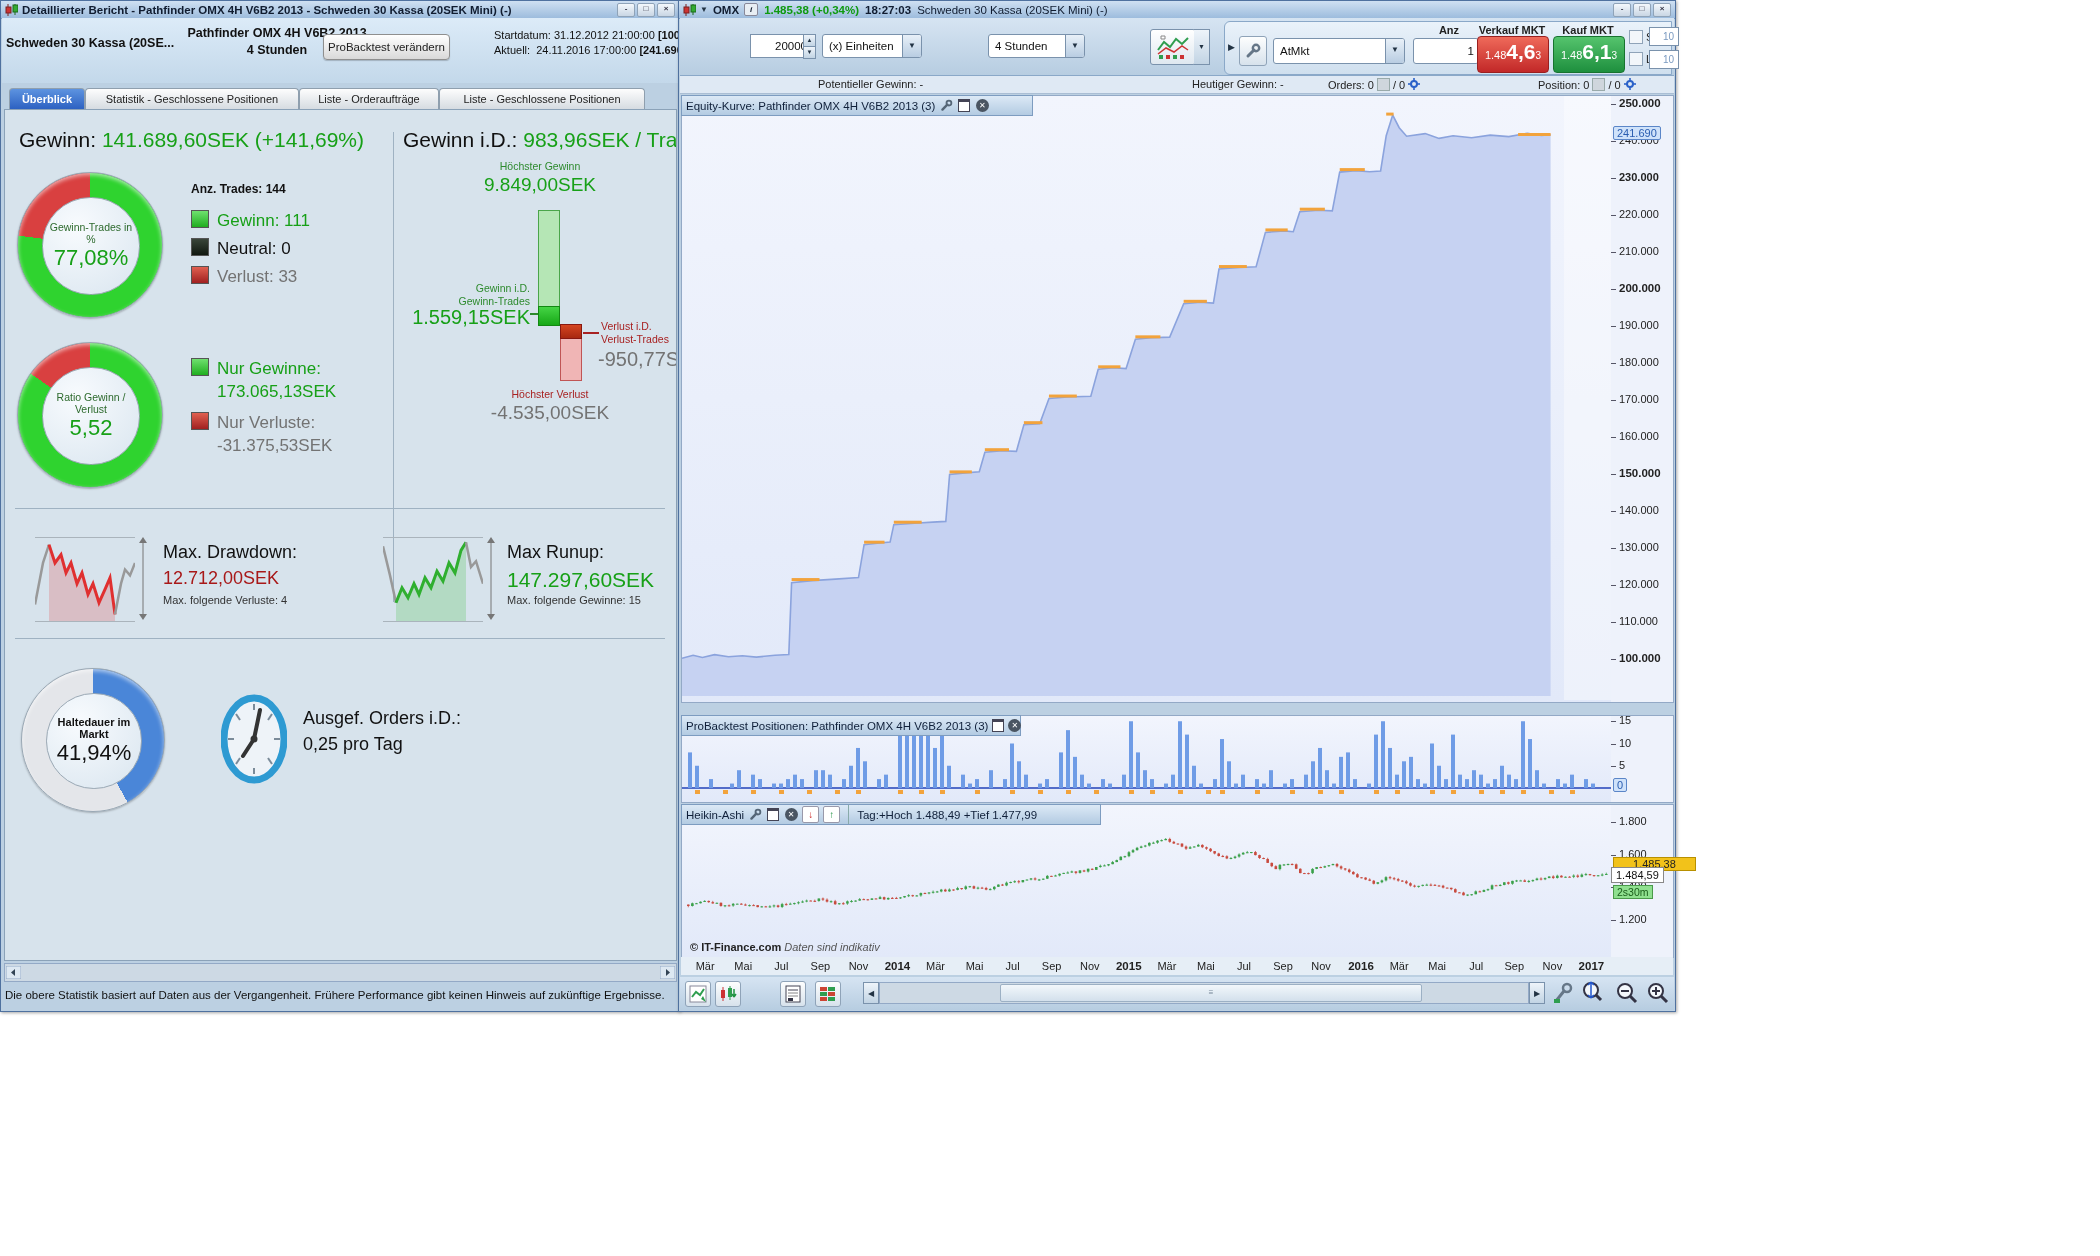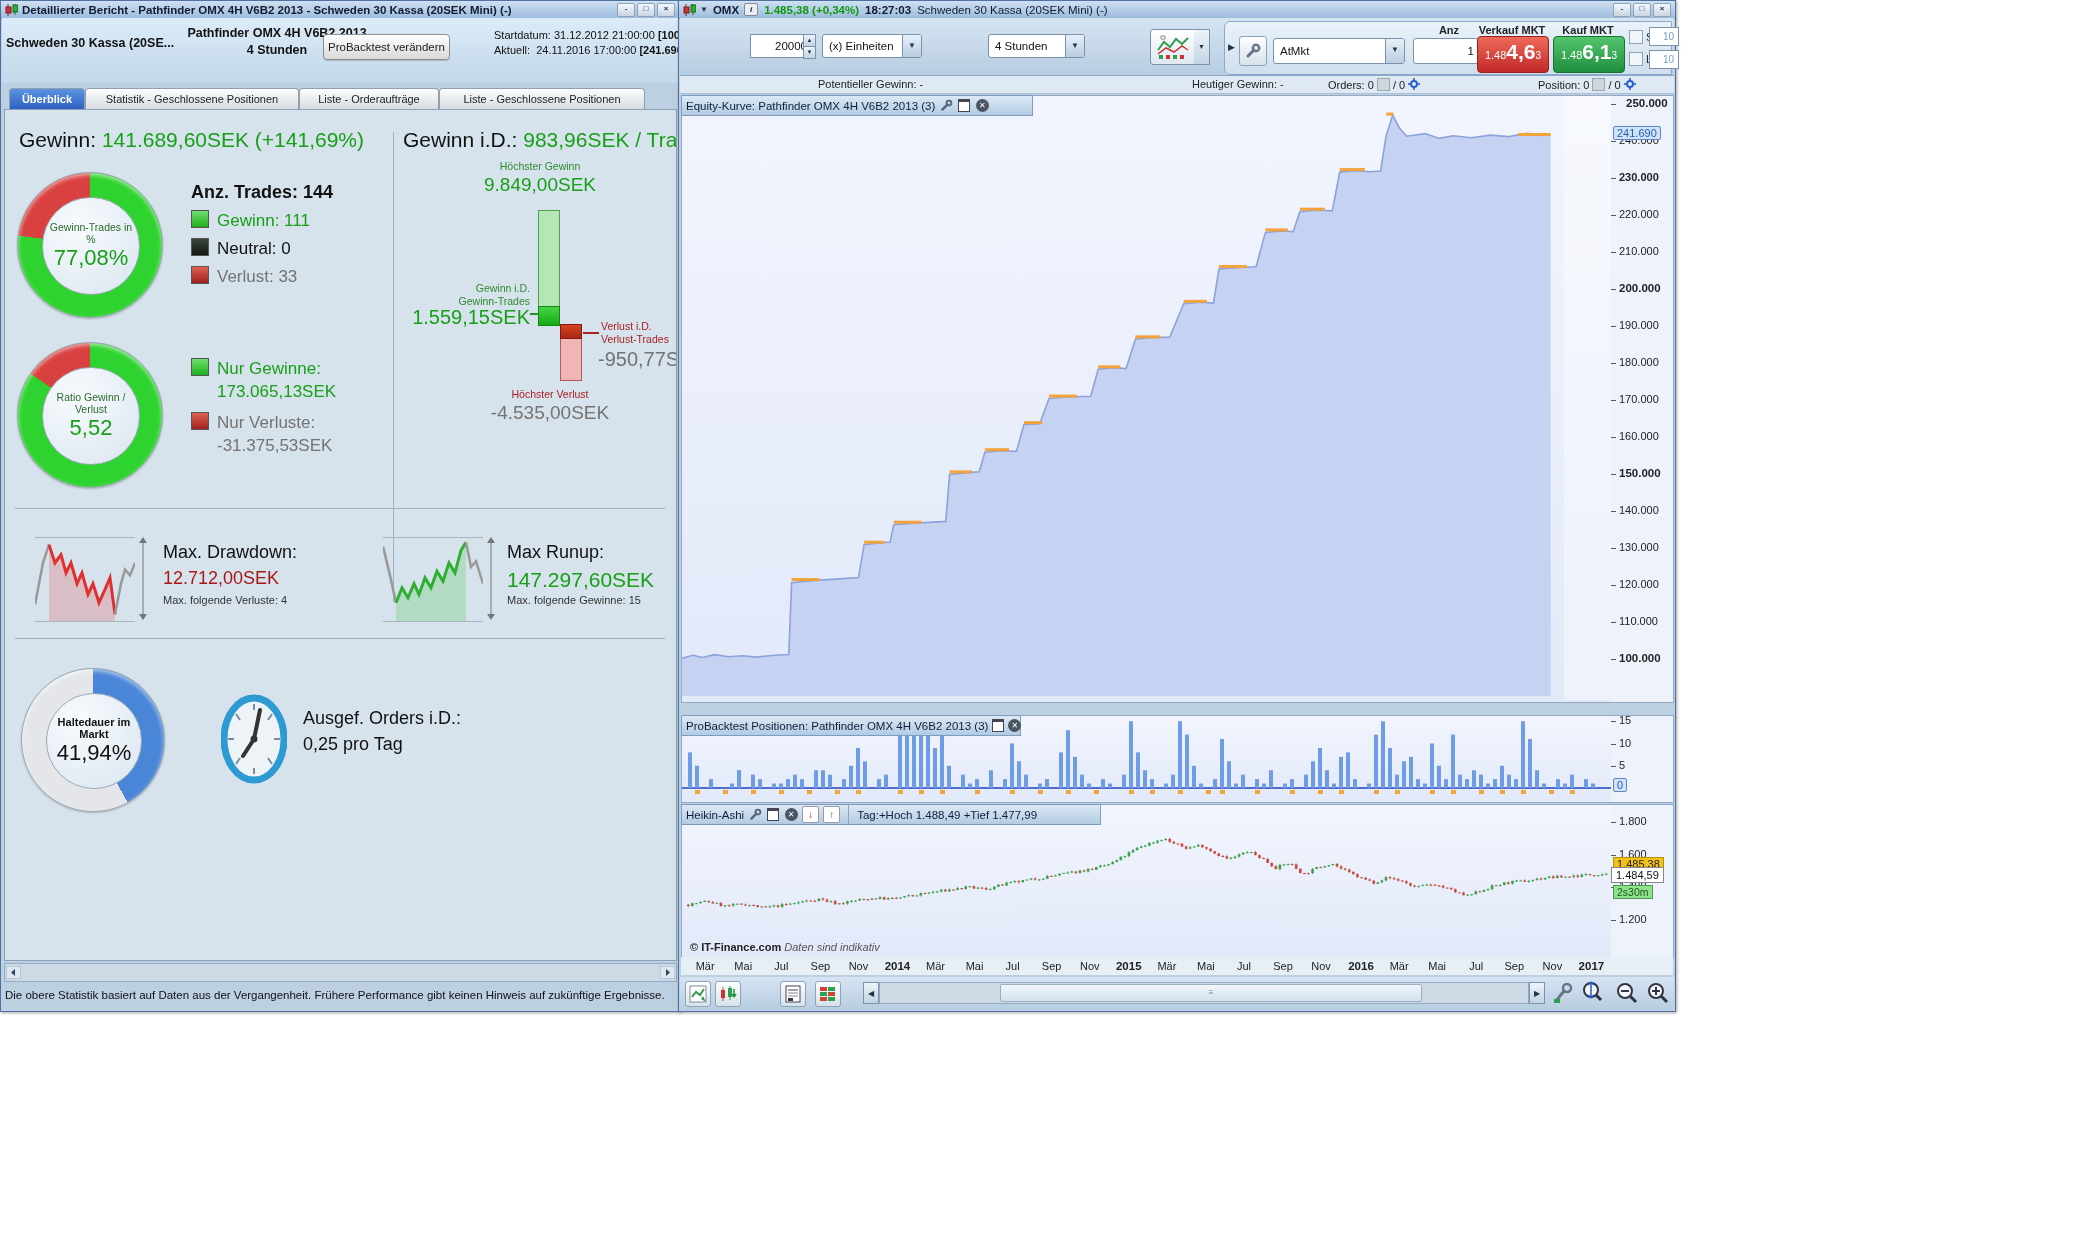--- a/index.html
+++ b/index.html
@@ -97,21 +97,21 @@
       </div>
       <div class="abs" style="left:388px;top:22px;width:1px;height:470px;background:#9fb2c2;"></div>
 
       <div class="donut" id="donut-trades" style="left: 12px; top: 62px; width: 144px; height: 144px; background: conic-gradient(rgb(47, 211, 47) 0deg, rgb(47, 211, 47) 77.08%, rgb(217, 64, 64) 77.08%, rgb(217, 64, 64) 100%);">
         <div class="hole">
           <div class="sm" style="color:#2d6a2d;width:90px;">Gewinn-Trades in %</div>
           <div class="grn" style="font-size:22px;">77,08%</div>
         </div>
       </div>
 
-      <div class="abs" style="left:186px;top:72px;font-size:18px;font-weight:bold;">Anz. Trades: 144</div>
+      <div class="abs" style="left:186px;top:72px;font-size:12px;font-weight:bold;">Anz. Trades: 144</div>
       <div class="abs" style="left:186px;top:100px;font-size:17px;"><span class="sq" style="background:linear-gradient(#6fe06f,#1fae1f);"></span><span class="grn">Gewinn: 111</span></div>
       <div class="abs" style="left:186px;top:128px;font-size:17px;"><span class="sq" style="background:linear-gradient(#3a463a,#101810);"></span><span class="blk">Neutral: 0</span></div>
       <div class="abs" style="left:186px;top:156px;font-size:17px;"><span class="sq" style="background:linear-gradient(#e06050,#a02020);"></span><span class="red">Verlust: 33</span></div>
 
       <div class="donut" id="donut-ratio" style="left: 12px; top: 232px; width: 144px; height: 144px; background: conic-gradient(rgb(47, 211, 47) 0deg, rgb(47, 211, 47) 84.7%, rgb(217, 64, 64) 84.7%, rgb(217, 64, 64) 100%);">
         <div class="hole">
           <div class="sm" style="color:#2d6a2d;width:90px;">Ratio Gewinn / Verlust</div>
           <div class="grn" style="font-size:22px;">5,52</div>
         </div>
       </div>
@@ -372,21 +372,21 @@
       <span class="hico">
           <span class="winico"></span>
         </span>
       <span class="hico">
           <span class="closeico">✕</span>
         </span>
     </div>
 
     <div class="abs" style="left:932px;top:94px;width:62px;height:606px;background:#eef2fb;border:1px solid #93a9c6;border-left:none;" id="equity-scale">
         <div class="tick" style="left: 0px; top: 8px;"></div>
-        <span class="sclab b" style="left: 8px; top: 1px; margin-left: 7px;">250.000</span>
+        <span class="sclab b" style="left: 8px; top: 1px;">250.000</span>
         <div class="tick" style="left: 0px; top: 45px;"></div>
         <span class="sclab" style="left: 8px; top: 38px;">240.000</span>
         <div class="tick" style="left: 0px; top: 82px;"></div>
         <span class="sclab" style="left: 8px; top: 75px; font-weight: bold;">230.000</span>
         <div class="tick" style="left: 0px; top: 119px;"></div>
         <span class="sclab" style="left: 8px; top: 112px;">220.000</span>
         <div class="tick" style="left: 0px; top: 156px;"></div>
         <span class="sclab" style="left: 8px; top: 149px;">210.000</span>
         <div class="tick" style="left: 0px; top: 193px;"></div>
         <span class="sclab b" style="left: 8px; top: 186px;">200.000</span>
@@ -1057,21 +1057,21 @@
     <div class="abs" style="left:932px;top:803px;width:62px;height:152px;background:#eef2fb;border:1px solid #93a9c6;border-left:none;" id="hk-scale">
         <div class="tick" style="left: 0px; top: 17px;"></div>
         <span class="sclab" style="left: 8px; top: 10px;">1.800</span>
         <div class="tick" style="left: 0px; top: 49.7px;"></div>
         <span class="sclab" style="left: 8px; top: 42.7px;">1.600</span>
         <div class="tick" style="left: 0px; top: 82.4px;"></div>
         <span class="sclab" style="left: 8px; top: 75.4px;">1.400</span>
         <div class="tick" style="left: 0px; top: 115.1px;"></div>
         <span class="sclab" style="left: 8px; top: 108.1px;">1.200</span>
       </div>
-    <div class="abs" style="left:934px;top:56px;z-index:6;font-size:11px;background:#f2c21a;border:1px solid #b89000;padding:0 3px;color:#222;top:856px;">1.485,38</div>
+    <div class="abs" style="left:934px;top:56px;z-index:6;font-size:11px;background:#f2c21a;border:1px solid #b89000;padding:0 19px;color:#222;top:856px;">1.485,38</div>
     <div class="abs" style="left:932px;top:866px;z-index:7;font-size:11px;background:#fff;border:1px solid #888;padding:1px 4px;color:#111;">1.484,59</div>
     <div class="abs" style="left:934px;top:884px;z-index:6;font-size:10.5px;background:#8fe08f;border:1px solid #4a9a4a;padding:0 3px;color:#1a5c1a;">2s30m</div>
 
     <div class="abs" style="left:2px;top:956px;width:930px;height:18px;background:#e6eef6;" id="x-axis">
         <span class="xlab" style="left: 24.154px;">Mär</span>
         <span class="xlab" style="left: 62.243px;">Mai</span>
         <span class="xlab" style="left: 100.332px;">Jul</span>
         <span class="xlab" style="left: 139.35px;">Sep</span>
         <span class="xlab" style="left: 177.439px;">Nov</span>
         <span class="xlab b" style="left: 216.457px;">2014</span>

